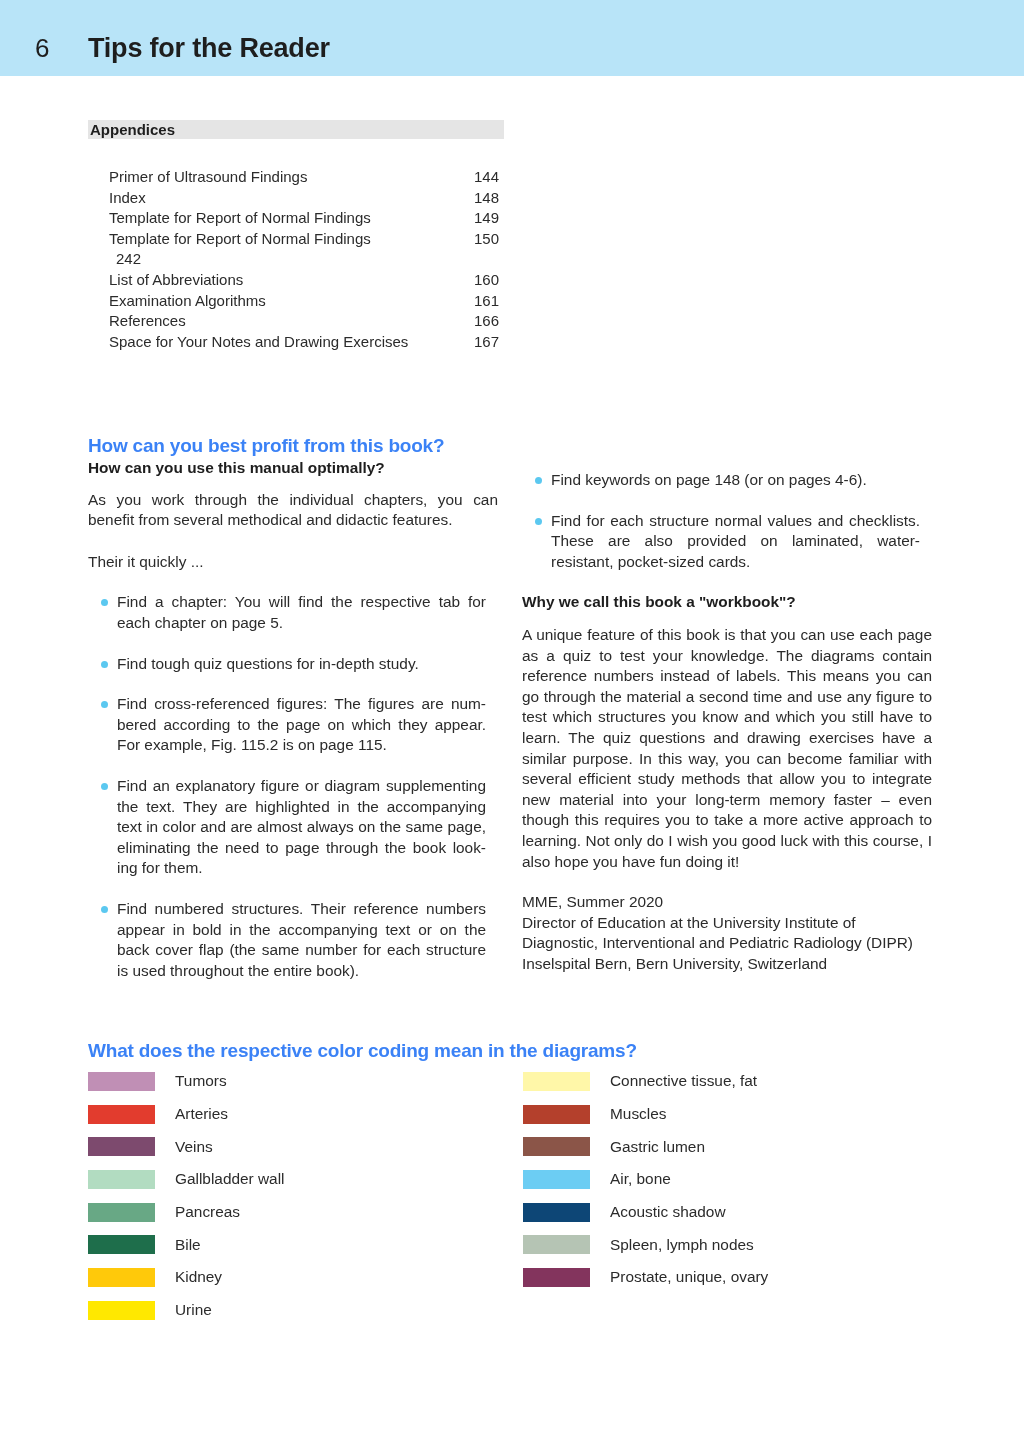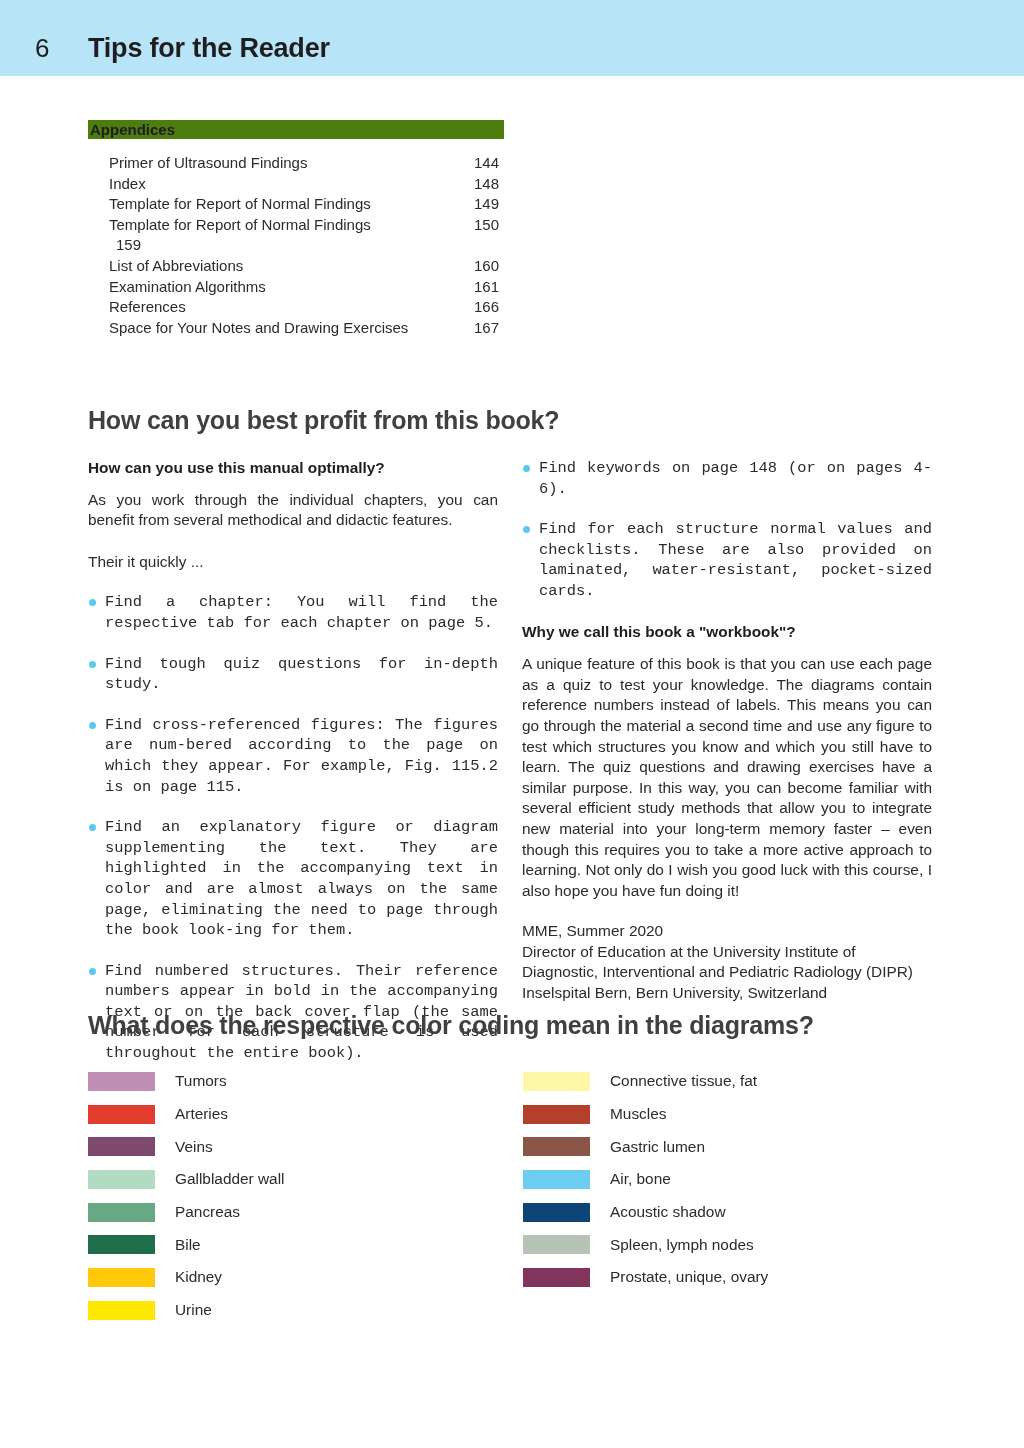--- a/index.html
+++ b/index.html
@@ -15,44 +15,44 @@
       position: absolute; left: 35px; top: 33px; font-size: 26px;
       font-family: "Liberation Sans", sans-serif; color: #1e1e1e;
     }
     .page-title {
       position: absolute; left: 88px; top: 33px; font-size: 27px; font-weight: bold;
       font-family: "Liberation Sans", sans-serif; color: #1e1e1e; letter-spacing: -0.2px;
     }
 
     .appendix-head {
       position: absolute; left: 88px; top: 120px; width: 416px; height: 19px;
-      background: #4d7c0f;
+      background: #e5e5e5;
       font-family: "Liberation Sans", sans-serif; font-weight: bold; font-size: 15px;
       line-height: 19px; padding-left: 2px; box-sizing: border-box; color: #1e1e1e;
     }
-    .toc { position: absolute; left: 109px; top: 153px; width: 390px; }
+    .toc { position: absolute; left: 109px; top: 167px; width: 390px; }
     .toc-row {
       display: flex; justify-content: space-between; align-items: flex-start;
       font-family: "Liberation Sans", sans-serif; font-size: 15px; line-height: 20.6px; color: #2b2b2b;
     }
     .toc-label { white-space: pre-line; }
     .toc-page { text-align: right; min-width: 32px; }
 
     .h-blue {
       position: absolute; left: 88px;
-      font-family: "Liberation Sans", sans-serif; font-weight: bold; color: #404040;
-      font-size: 25px; letter-spacing: -0.2px;
+      font-family: "Liberation Sans", sans-serif; font-weight: bold; color: #3b82f6;
+      font-size: 19px; letter-spacing: -0.2px; margin-top: 29px;
     }
     .col {
       position: absolute; width: 410px;
       font-family: "Liberation Sans", sans-serif; font-size: 15.4px; line-height: 20.6px; color: #2b2b2b;
     }
     .col p { margin: 0; text-align: justify; }
     .sub-h { font-weight: bold; color: #1e1e1e; margin: 0; font-size: 15.4px; }
-    .bullet { position: relative; padding-left: 17px; text-align: justify; margin: 0; font-family: Liberation Mono, monospace; }
+    .bullet { position: relative; padding-left: 17px; text-align: justify; margin: 12px; }
     .bullet .dot {
       position: absolute; left: 1px; top: 7px; width: 7px; height: 7px; border-radius: 50%;
       background: #5bc8f0;
     }
     .bullet .txt { display: block; text-align: justify; }
 
     .legend { position: absolute; top: 1065px; width: 380px; }
     .legend-row { display: flex; align-items: center; height: 32.7px; }
     .swatch { width: 67px; height: 19px; margin-right: 20px; }
     .legend-label { font-family: "Liberation Sans", sans-serif; font-size: 15.4px; color: #2b2b2b; }
@@ -76,21 +76,21 @@
     </div>
   <div class="toc-row">
       <span class="toc-label">Template for Report of Normal Findings</span>
       <span class="toc-page">149</span>
     </div>
   <div class="toc-row">
       <span class="toc-label">Template for Report of Normal Findings</span>
       <span class="toc-page">150</span>
     </div>
   <div class="toc-row">
-      <span class="toc-page">159</span>
+      <span class="toc-page">242</span>
     </div>
   <div class="toc-row">
       <span class="toc-label">List of Abbreviations</span>
       <span class="toc-page">160</span>
     </div>
   <div class="toc-row">
       <span class="toc-label">Examination Algorithms</span>
       <span class="toc-page">161</span>
     </div>
   <div class="toc-row">

